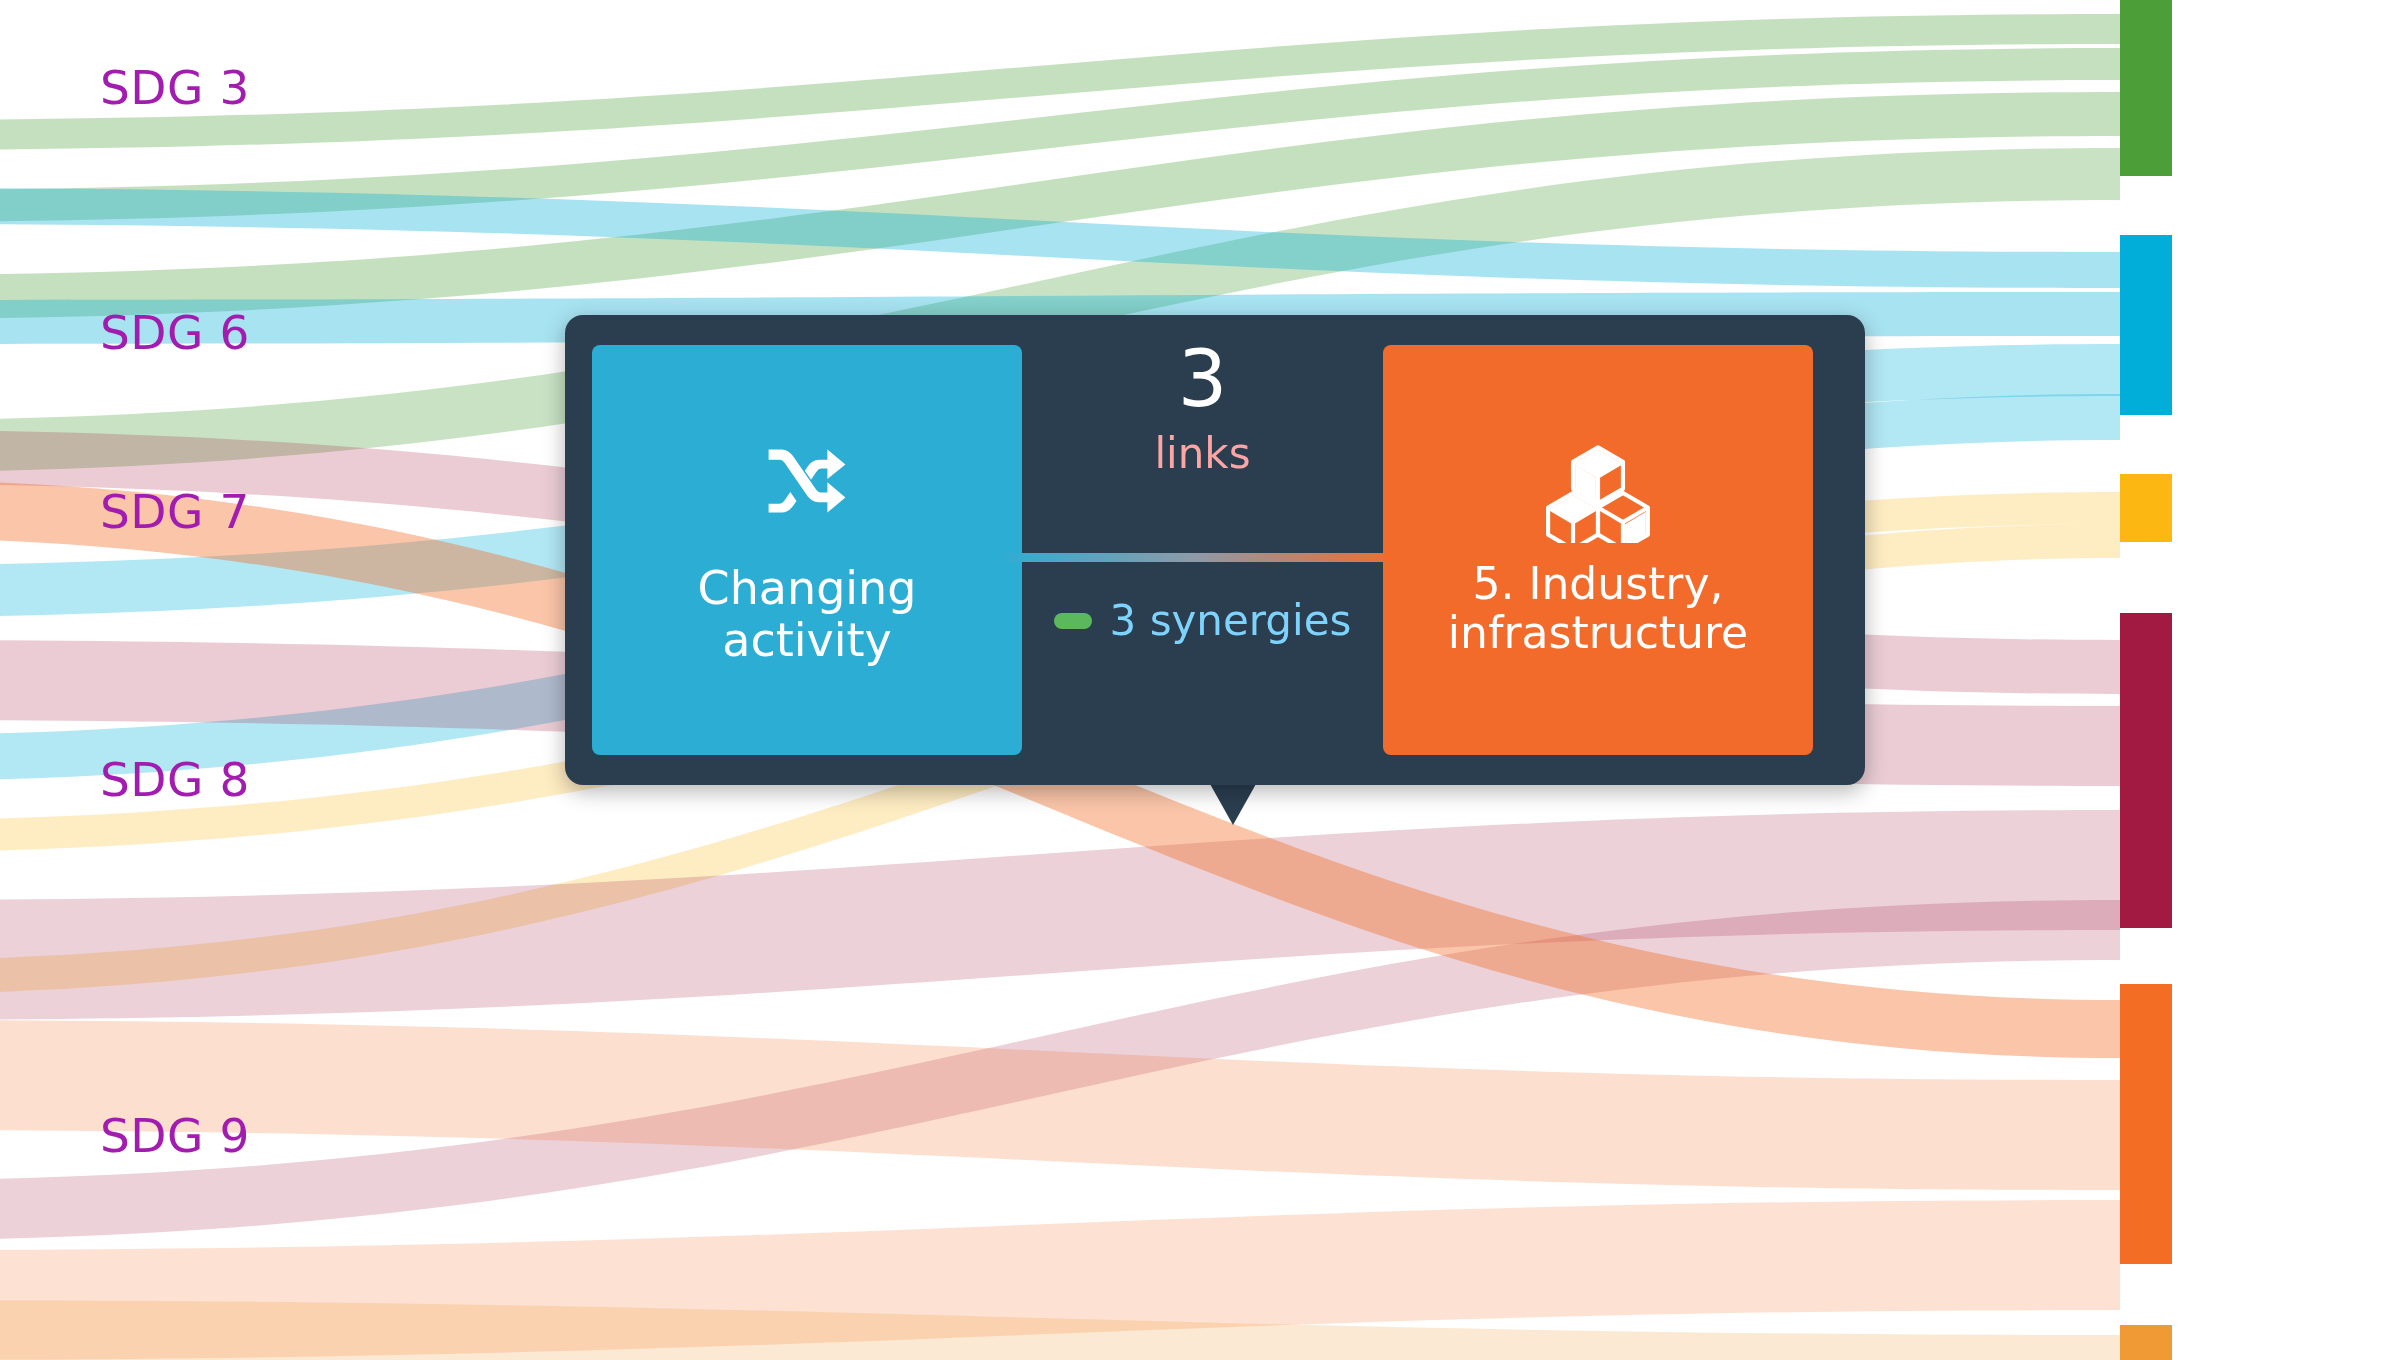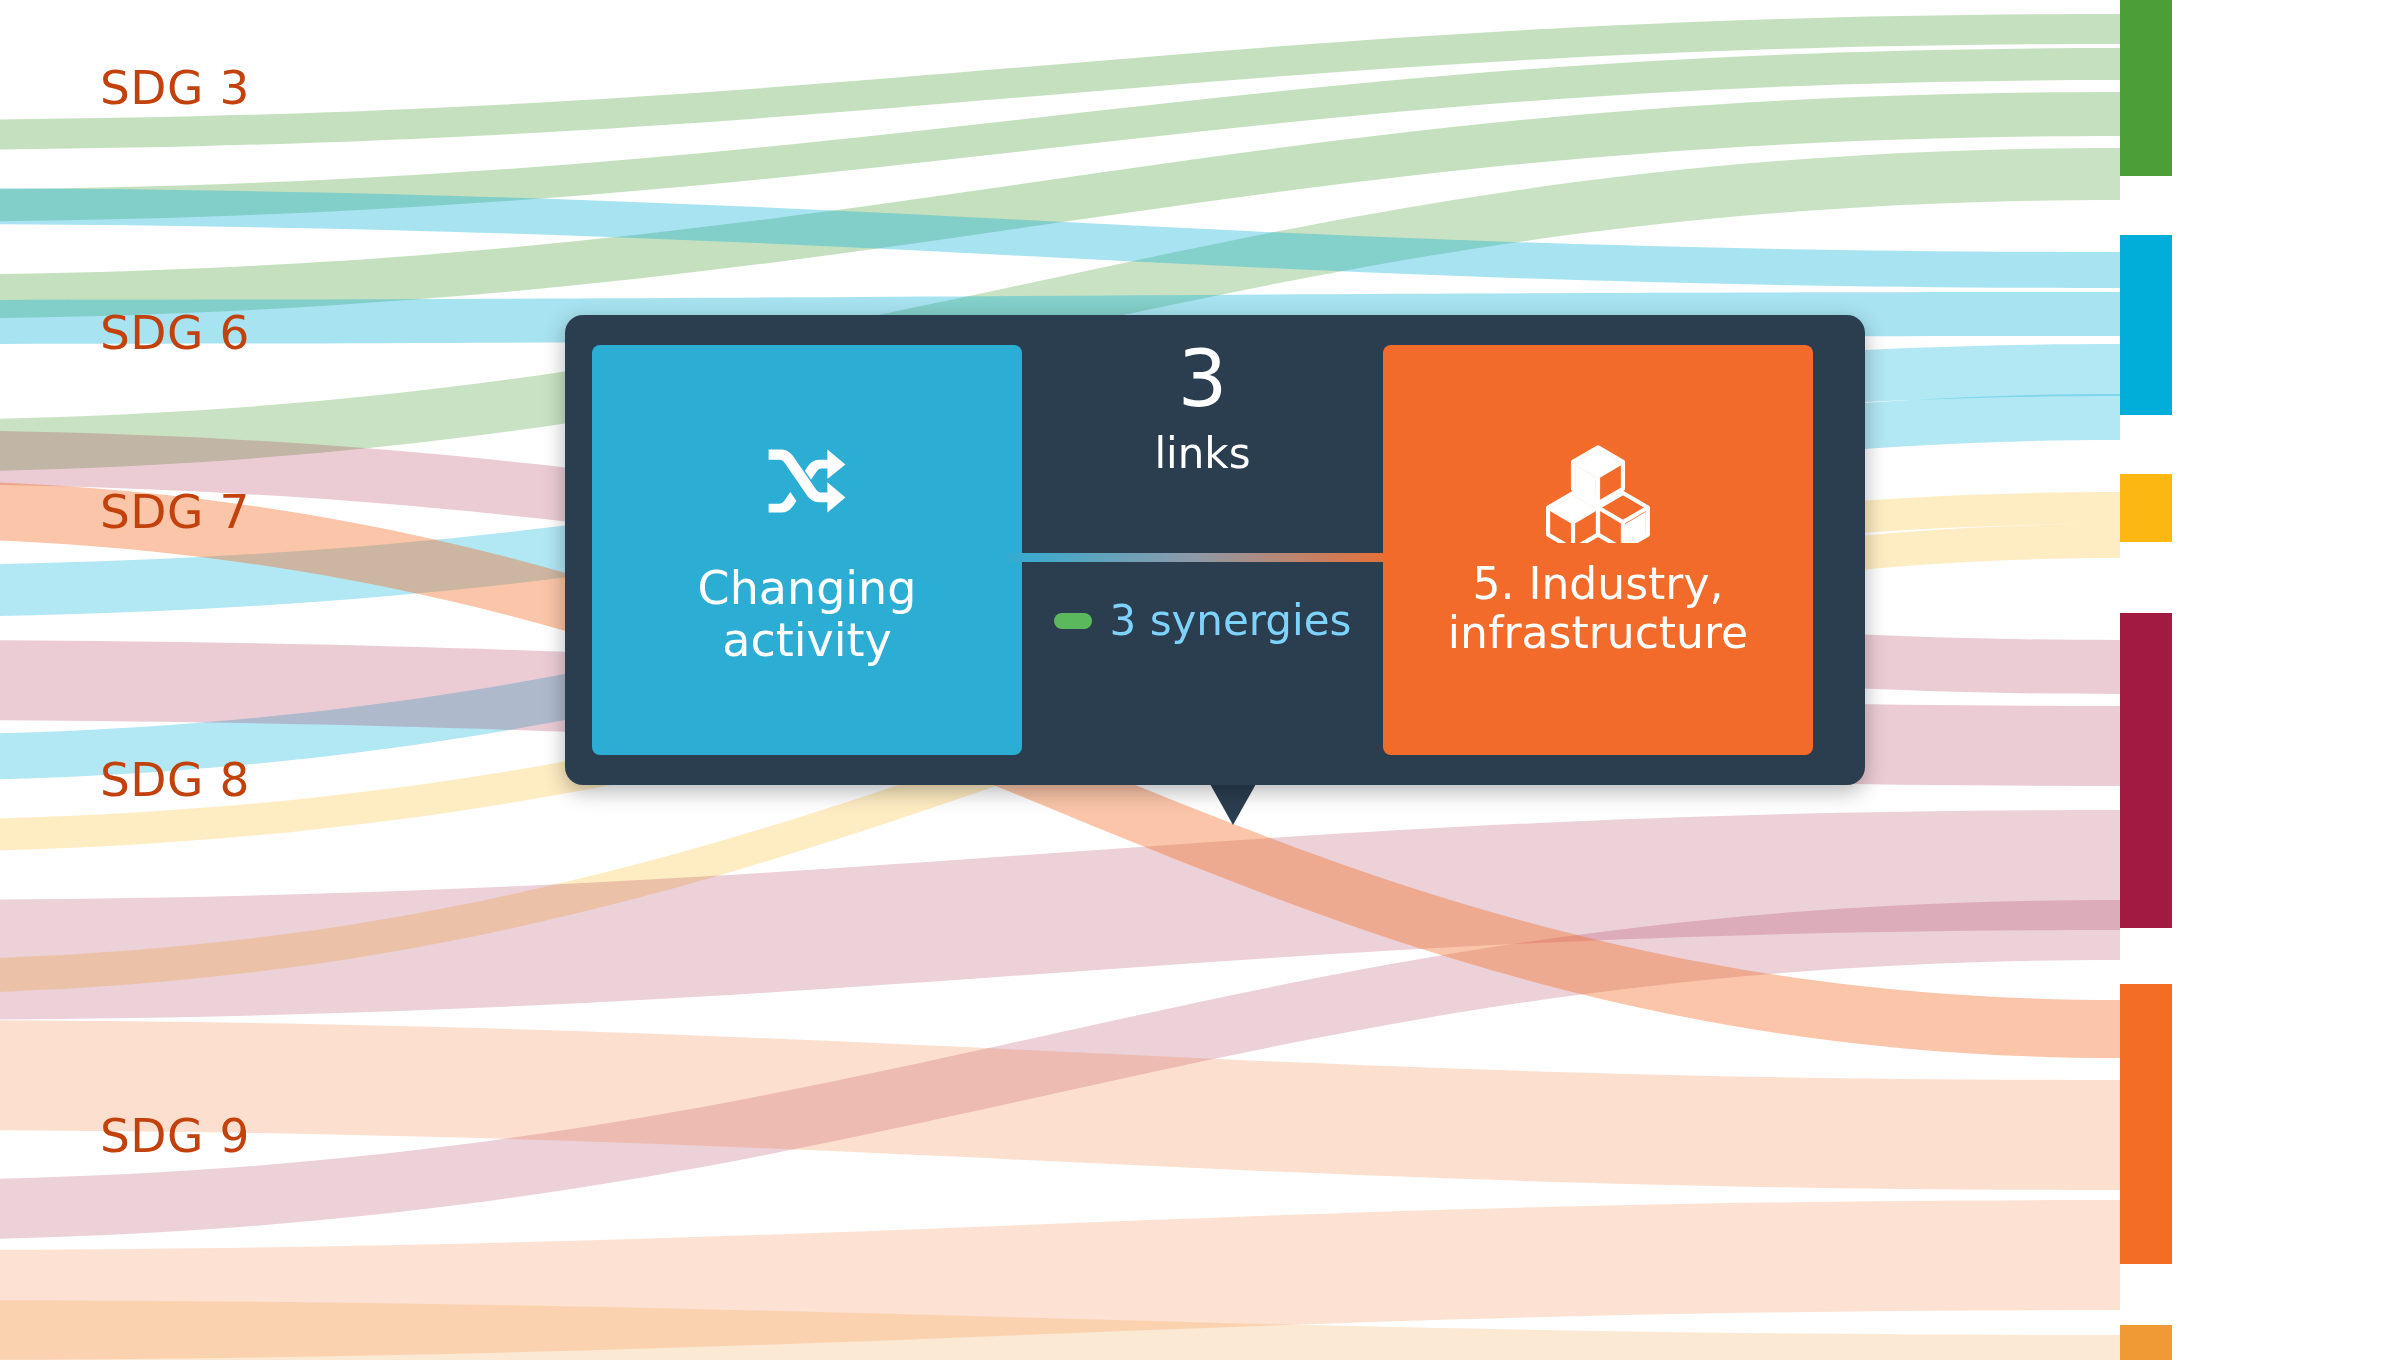--- a/index.html
+++ b/index.html
@@ -35,21 +35,21 @@
     top: 0;
     width: 100%;
     height: 100%;
   }
   .sdg-label {
     position: absolute;
     left: 100px;
     white-space: nowrap;
     font-family: "DejaVu Sans", sans-serif;
     font-size: 47px;
-    color: #c2410c;
+    color: #a21caf;
     letter-spacing: 0.5px;
   }
 
   
   #tooltip-card {
     position: absolute;
     left: 565px;
     top: 315px;
     width: 1300px;
     height: 470px;
@@ -135,21 +135,21 @@
     color: #ffffff;
     line-height: 1;
   }
   #link-word {
     position: absolute;
     left: 0;
     top: 88px;
     width: 100%;
     text-align: center;
     font-size: 42px;
-    color: #ffffff;
+    color: #fca5a5;
     line-height: 1;
   }
   #connector-line {
     position: absolute;
     left: -27px;
     top: 208px;
     width: 415px;
     height: 9px;
     background: linear-gradient(90deg, #2cadd4 0%, #8e9aa8 48%, #f26b2a 100%);
   }

